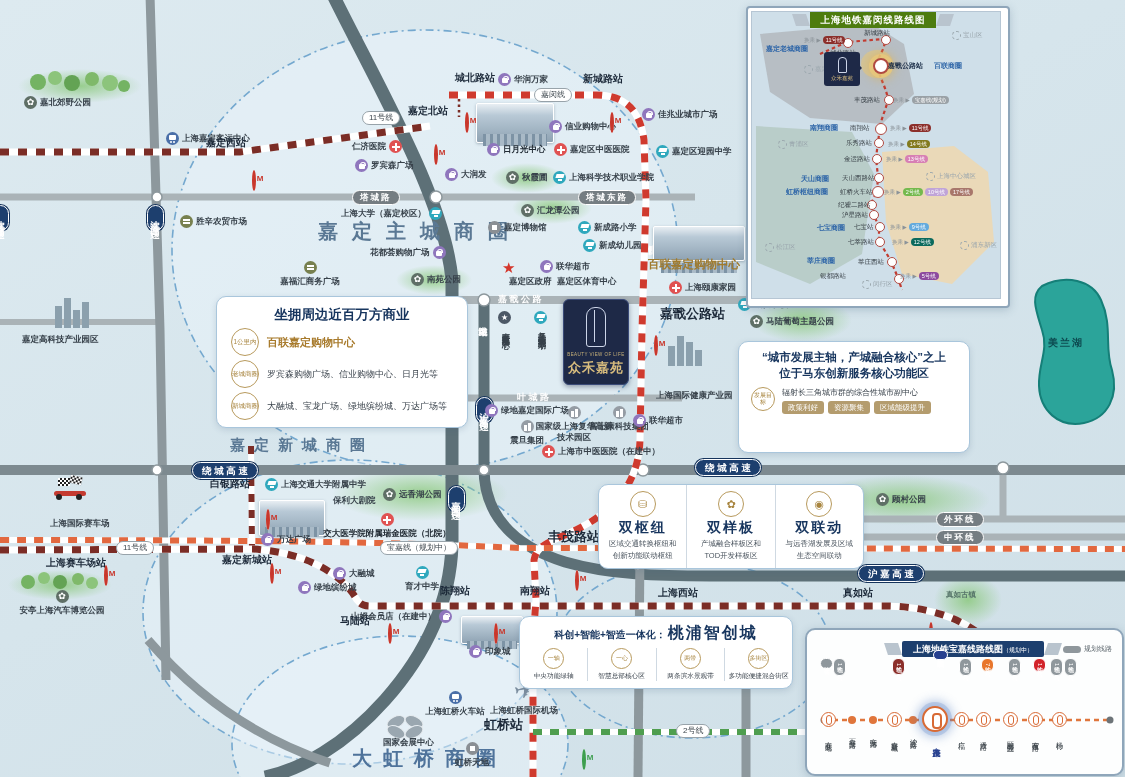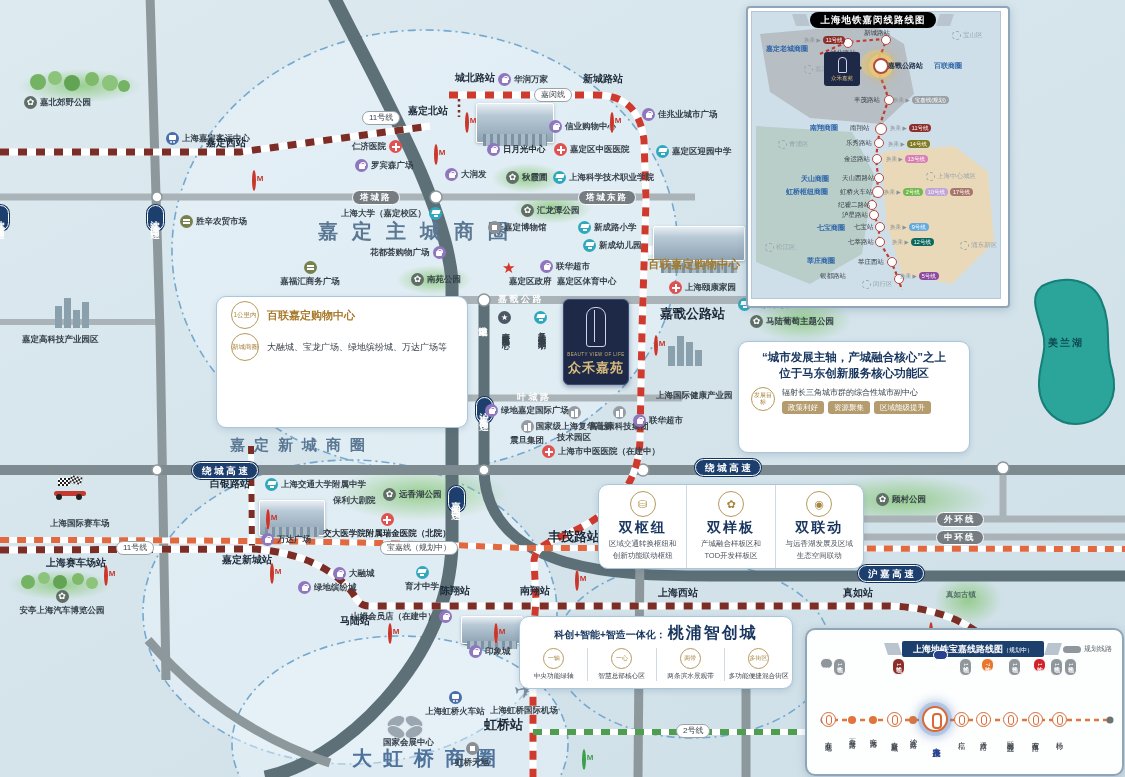--- a/index.html
+++ b/index.html
@@ -113,22 +113,22 @@
   #logo{left:563px;top:299px;width:64px;height:84px;background:#1e2947;border:1px solid #3a4a78;border-radius:6px;
         display:flex;flex-direction:column;align-items:center;box-shadow:0 2px 5px rgba(20,30,60,.4);}
   #logo .bld{width:18px;height:38px;margin-top:7px;border:1.5px solid #cdd5e8;border-radius:9px 9px 3px 3px;position:relative;}
   #logo .bld::after{content:"";position:absolute;left:7px;top:2px;width:1px;height:32px;background:#cdd5e8;}
   #logo .tag{font-size:5px;color:#c9b27a;letter-spacing:.5px;margin-top:4px;white-space:nowrap;transform:scale(.9);}
   #logo .nm{font-size:13px;font-weight:bold;color:#d9bd7e;margin-top:2px;letter-spacing:1px;}
   
   .inset{background:#fff;border:2px solid #8fa6ba;box-shadow:0 2px 8px rgba(60,90,120,.25);}
   #jm{left:746px;top:6px;width:254px;height:292px;padding:3px;background:#fff;border-radius:4px;}
   #jm .inner{position:relative;width:248px;height:286px;background:#cfdfe9;border:1px solid #b6c6d4;overflow:hidden;}
-  #jm .ttl{position:absolute;left:62px;top:4px;width:126px;height:16px;background:#000000;color:#fff;z-index:5;
-        font-size:9.5px;font-weight:bold;text-align:center;line-height:16px;letter-spacing:1px;border-radius:8px;}
+  #jm .ttl{position:absolute;left:62px;top:4px;width:126px;height:16px;background:#4d7c0f;color:#fff;z-index:5;
+        font-size:9.5px;font-weight:bold;text-align:center;line-height:16px;letter-spacing:1px;border-radius:0;}
   #jm .ttl::before,#jm .ttl::after{content:"";position:absolute;top:2px;width:14px;height:12px;background:#b9c4ce;}
   #jm .ttl::before{left:-16px;transform:skewX(18deg);}
   #jm .ttl::after{right:-16px;transform:skewX(-18deg);}
   .jm-dist{display:flex;gap:2px;align-items:center;color:#9aa6ad;font-size:6.5px;white-space:nowrap;}
   .jm-dist::before{content:"";width:7px;height:7px;border:1px dashed #9aa6ad;border-radius:50%;}
   .jm-biz{color:#2f66a8;font-size:7px;font-weight:bold;white-space:nowrap;}
   .jm-dot{width:8px;height:8px;border-radius:50%;background:#fff;border:1.5px solid #b04a42;}
   .jm-dot.md{width:10px;height:10px;}
   .jm-dot.hl{width:12px;height:12px;border-width:2.5px;box-shadow:0 0 0 4px rgba(232,200,124,.8),0 0 10px 6px rgba(222,180,90,.6);}
   .jm-lab{color:#3a4248;font-size:6.5px;white-space:nowrap;}
@@ -614,25 +614,30 @@
       <span class="abs slab big" style="left: 484px; top: 716px;">虹桥站</span>
     </div>
 
   <div id="logo" class="abs">
     <div class="bld"></div>
     <div class="tag">BEAUTY VIEW OF LIFE</div>
     <div class="nm">众禾嘉苑</div>
   </div>
 
   <div id="biz" class="abs box">
+    <div class="ttl navy">坐拥周边近百万方商业</div>
     <div>
 
     <div class="row gold" style="position:static">
           <span class="gring">1公里内</span>
           <span class="rt">百联嘉定购物中心</span>
+        </div>
+        <div class="row" style="position:static">
+          <span class="gring">老城商圈</span>
+          <span class="rt">罗宾森购物广场、信业购物中心、日月光等</span>
         </div>
         <div class="row" style="position:static">
           <span class="gring">新城商圈</span>
           <span class="rt">大融城、宝龙广场、绿地缤纷城、万达广场等</span>
         </div>
       </div>
   </div>
 
   <div id="city" class="abs box">
     <div class="l1 navy">“城市发展主轴，产城融合核心”之上</div>

